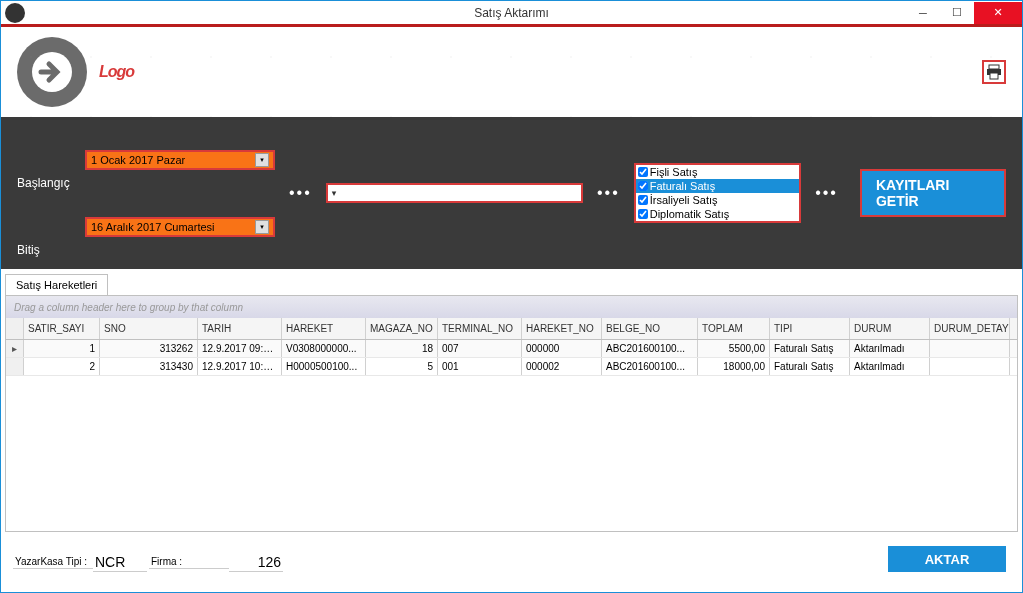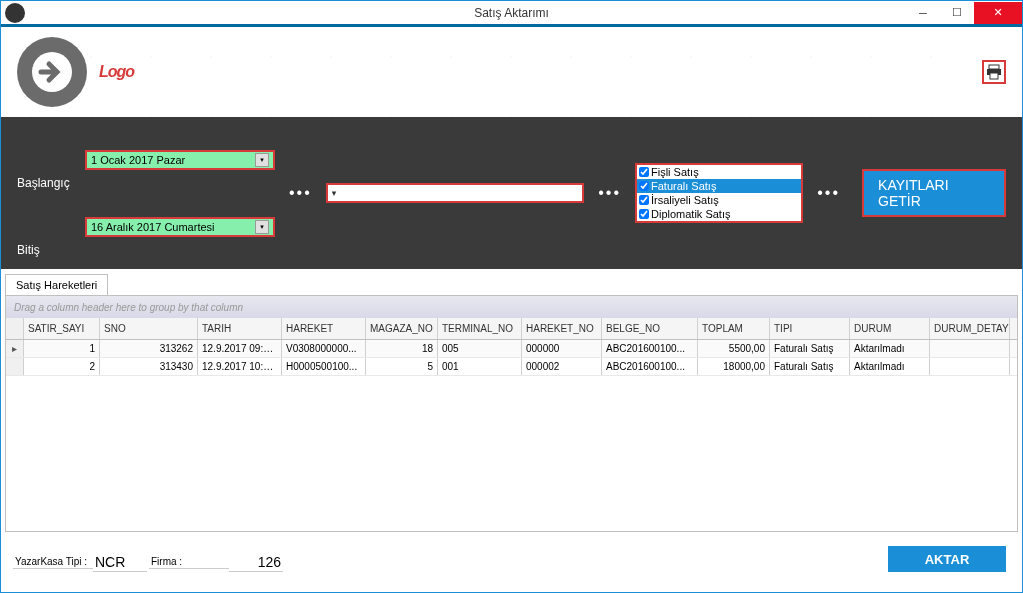--- a/index.html
+++ b/index.html
@@ -1,50 +1,50 @@
 <!DOCTYPE html>
 <html><head>
 <meta charset="utf-8">
 <style>
 * { box-sizing: border-box; margin: 0; padding: 0; font-family: Tahoma, Arial, sans-serif; font-size: 11px; }
 body { background: #fff; overflow: hidden; }
 
 .window { width: 1023px; height: 593px; border: 1px solid #1a8fd8; display: flex; flex-direction: column; background: #fff; }
 
-.titlebar { height: 26px; background: #fff; display: flex; align-items: center; border-bottom: 3px solid #0369a1; position: relative; }
+.titlebar { height: 26px; background: #fff; display: flex; align-items: center; border-bottom: 3px solid #b91c1c; position: relative; }
 .titlebar-icon { width: 20px; height: 20px; margin-left: 4px; background: #333; border-radius: 50%; }
 .titlebar-title { position: absolute; left: 50%; transform: translateX(-50%); color: #333; font-size: 12px; }
 .titlebar-controls { margin-left: auto; display: flex; }
 .titlebar-btn { width: 34px; height: 22px; display: flex; align-items: center; justify-content: center; background: #fff; color: #333; }
 .titlebar-close { background: #e81123; color: #fff; width: 48px; }
 
 .header { height: 90px; background: #fff; display: flex; align-items: center; padding: 0 16px; position: relative; }
 .header-icon { width: 70px; height: 70px; background: #6b6b6b; border-radius: 50%; display: flex; align-items: center; justify-content: center; margin-right: 12px; }
 .header-titles { display: flex; flex-direction: column; }
 .header-title { color: #1a8fd8; font-size: 22px; font-weight: bold; font-style: italic; }
 .header-logo { color: #d83a3a; font-size: 16px; font-weight: bold; font-style: italic; letter-spacing: -1px; }
 .header-print { position: absolute; right: 16px; top: 50%; transform: translateY(-50%); width: 24px; height: 24px; border: 2px solid #d83a3a; display: flex; align-items: center; justify-content: center; cursor: pointer; }
 .hexbg { position: absolute; inset: 0; opacity: 0.06; pointer-events: none; background-image: radial-gradient(circle, #888 1px, transparent 1px); background-size: 60px 60px; }
 
 .filterbar { background: #3a3a3a; padding: 12px 16px; display: flex; align-items: center; gap: 8px; position: relative; }
 .date-group { display: flex; flex-direction: column; gap: 6px; }
 .date-row { display: flex; align-items: center; gap: 6px; }
 .date-label { color: #fff; width: 62px; font-size: 12px; margin-top: 47px; }
-.date-input { width: 190px; height: 20px; background: #86efac; border: 2px solid #d83a3a; display: flex; align-items: center; padding: 0 4px; font-size: 11px; }
+.date-input { width: 190px; height: 20px; background: #f97316; border: 2px solid #d83a3a; display: flex; align-items: center; padding: 0 4px; font-size: 11px; }
 .date-input-text { flex: 1; }
 .date-dd { width: 14px; height: 14px; background: #e0e0e0; border: 1px solid #999; display: flex; align-items: center; justify-content: center; font-size: 7px; }
 .dots { color: #fff; font-size: 16px; letter-spacing: 2px; margin: 0 6px; cursor: pointer; }
 .combo { width: 270px; height: 20px; background: #fff; border: 2px solid #d83a3a; display: flex; align-items: center; padding: 0 4px; }
 .combo-text { flex: 1; font-size: 11px; }
 .combo-arrow { font-size: 9px; color: #333; }
 .checklist { width: 176px; height: 60px; background: #fff; border: 2px solid #d83a3a; overflow-y: auto; }
 .checklist-item { display: flex; align-items: center; padding: 0 2px; height: 14px; font-size: 11px; gap: 2px; }
 .checklist-item.selected { background: #1a8fd8; color: #fff; }
 .checklist-item input { width: 10px; height: 10px; }
-.fetch-btn { background: #1a8fd8; color: #fff; border: 2px solid #d83a3a; padding: 6px 14px; font-size: 14px; font-weight: normal; cursor: pointer; }
+.fetch-btn { background: #1a8fd8; color: #fff; border: 2px solid #d83a3a; padding: 6px 14px; font-size: 14px; font-weight: bold; cursor: pointer; }
 
 .tabstrip { height: 26px; display: flex; align-items: flex-end; padding-left: 4px; background: #fff; }
 .tab { background: #f0f0f0; border: 1px solid #c0c0c0; border-bottom: none; padding: 4px 10px; font-size: 11px; cursor: pointer; }
 .tab.active { background: #fff; }
 
 .grid-area { flex: 1; display: flex; flex-direction: column; border: 1px solid #c0c0c0; margin: 0 4px; }
 .grouppanel { height: 22px; background: linear-gradient(#e8e8f0, #d8d8e8); color: #999; font-size: 10px; font-style: italic; display: flex; align-items: center; padding-left: 8px; }
 .grid-header { display: flex; background: #f5f5f5; border-bottom: 1px solid #c0c0c0; height: 22px; }
 .grid-header div, .grid-row div { border-right: 1px solid #d0d0d0; padding: 3px 4px; overflow: hidden; white-space: nowrap; text-overflow: ellipsis; font-size: 10px; }
 .grid-header div { font-size: 10px; color: #333; display: flex; align-items: center; }
@@ -181,21 +181,21 @@
       <div class="c11">DURUM_DETAY</div>
     </div>
     <div class="grid-body" id="grid-body">
         <div class="grid-row">
           <div class="row-indicator">▸</div>
           <div class="c0">1</div>
           <div class="c1">313262</div>
           <div class="c2">12.9.2017 09:3...</div>
           <div class="c3">V0308000000...</div>
           <div class="c4">18</div>
-          <div class="c5">005</div>
+          <div class="c5">007</div>
           <div class="c6">000000</div>
           <div class="c7">ABC201600100...</div>
           <div class="c8">5500,00</div>
           <div class="c9">Faturalı Satış</div>
           <div class="c10">Aktarılmadı</div>
           <div class="c11"></div>
         </div>
         <div class="grid-row">
           <div class="row-indicator"></div>
           <div class="c0">2</div>

